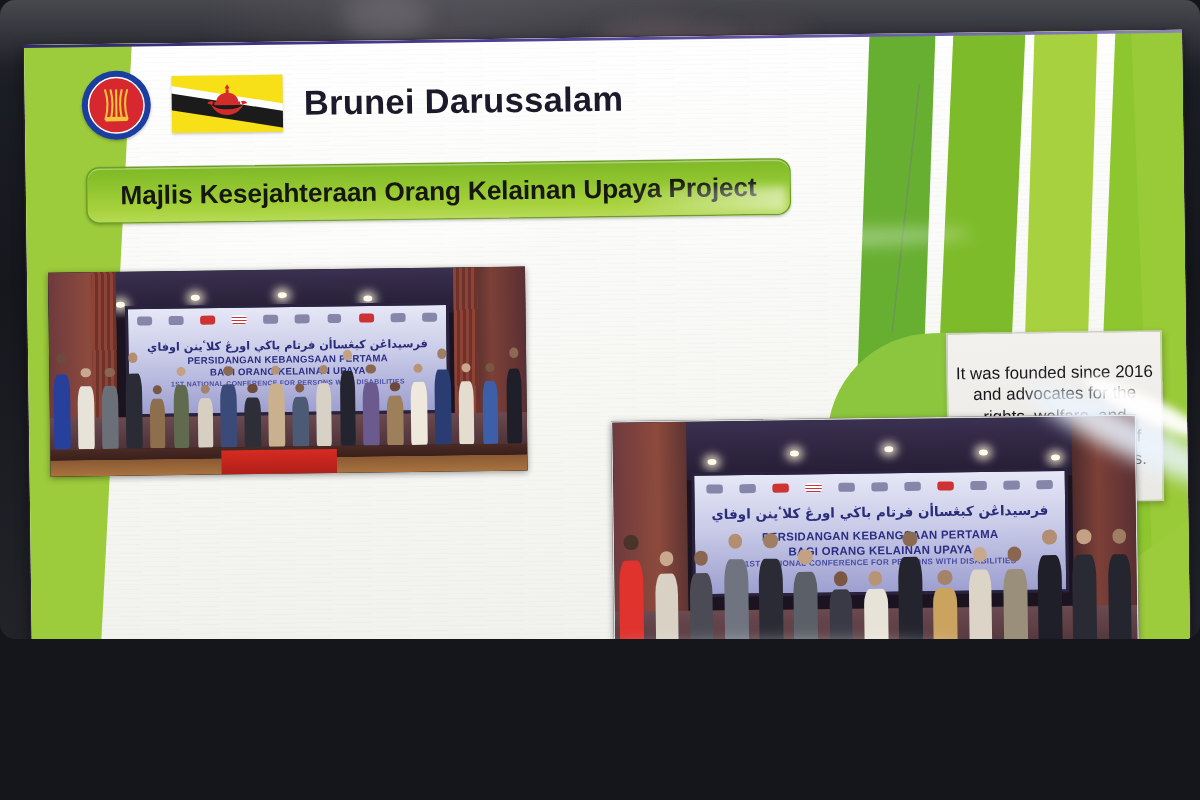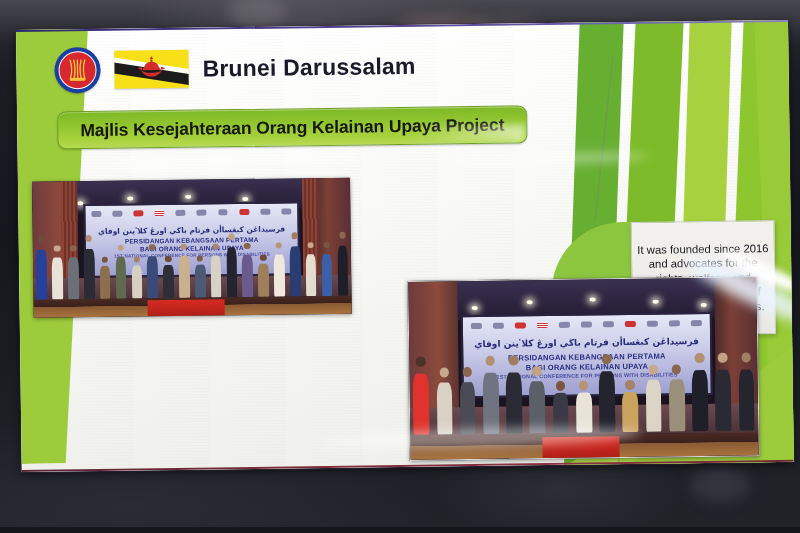--- a/index.html
+++ b/index.html
@@ -4,22 +4,23 @@
 <style>
   * { box-sizing: border-box; margin:0; padding:0; }
   html,body{ width:800px; height:533px; overflow:hidden; }
   body{
     font-family:"Liberation Sans", sans-serif;
     background:#14161c;
   }
 
   
   #scene{
-    position:relative; width:800px; height:527px; overflow:hidden;
+    position:relative; width:800px; height:426px; overflow:hidden;
     background:#15171d;
+    border-radius:10px;
   }
   .bezel-noise{
     position:absolute; inset:0;
     background:
       radial-gradient(ellipse 240px 90px at 300px 20px, rgba(120,110,118,.30), rgba(0,0,0,0) 70%),
       radial-gradient(ellipse 180px 70px at 560px 490px, rgba(90,92,104,.22), rgba(0,0,0,0) 72%),
       radial-gradient(ellipse 420px 120px at 130px 505px, rgba(70,74,86,.25), rgba(0,0,0,0) 75%),
       linear-gradient(180deg,#2a2b31 0%, #1b1d24 14%, #15171d 45%, #212329 100%);
     pointer-events:none;
   }

